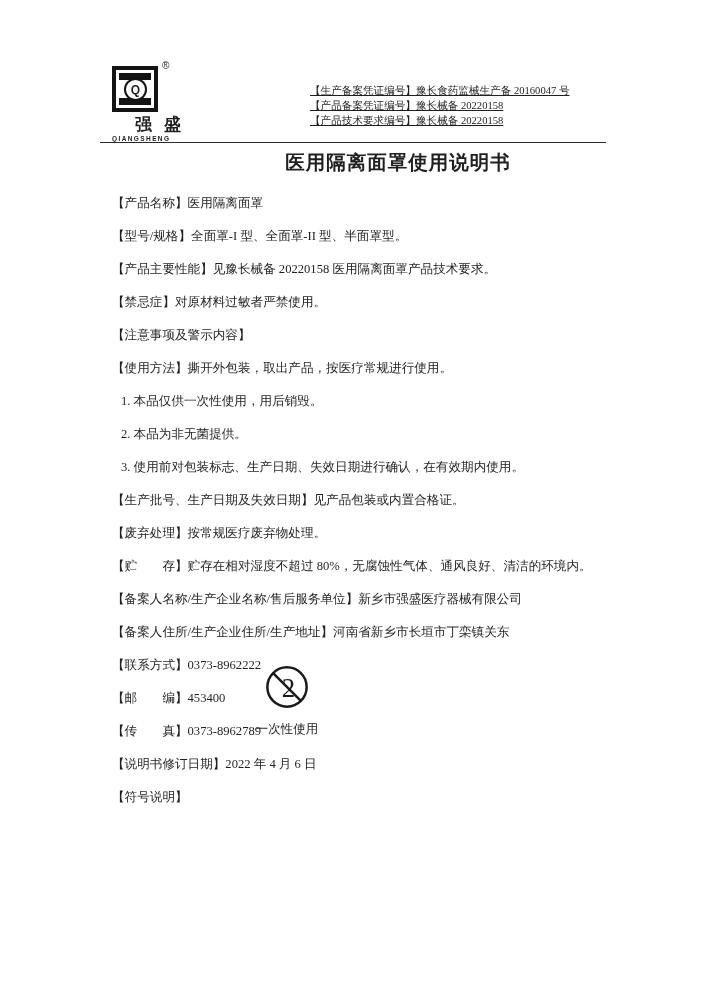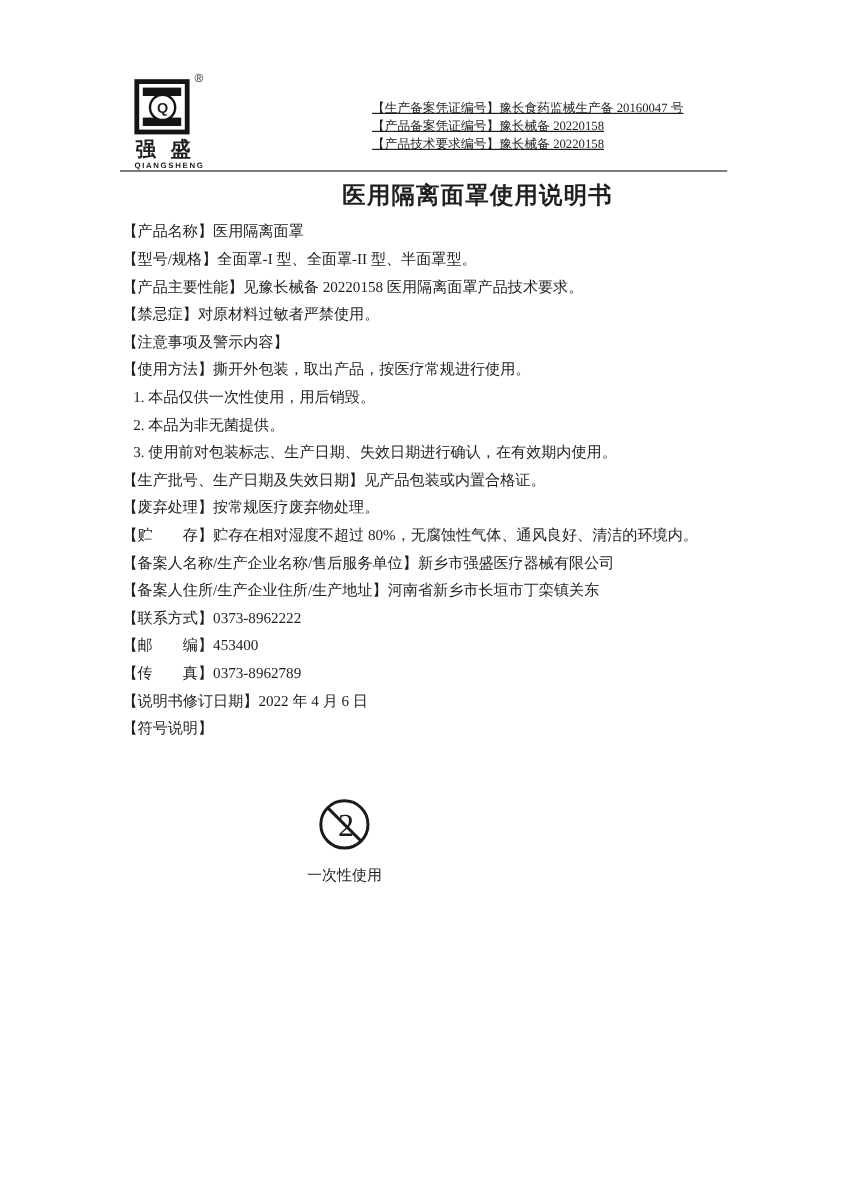--- a/index.html
+++ b/index.html
@@ -32,21 +32,21 @@
   }
   .logo-reg{
     position:absolute;left:50px;top:-4px;
     font-family:"Liberation Sans","DejaVu Sans",sans-serif;
     font-size:10px;
   }
   .logo-cn{
     margin-top:3px;width:54px;
     font-family:"Liberation Sans","DejaVu Sans",sans-serif;
     font-weight:bold;font-size:17px;line-height:19px;
-    letter-spacing:12px;white-space:nowrap;text-indent:1px;
+    letter-spacing:12px;white-space:nowrap;text-indent:1px;margin-left:22px;
   }
   .logo-en{
     margin-top:1px;width:70px;
     font-family:"Liberation Sans","DejaVu Sans",sans-serif;
     font-weight:bold;font-size:6.5px;letter-spacing:1.4px;white-space:nowrap;
   }
 
   
   .registrations{
     position:absolute;left:310px;top:84px;
@@ -58,21 +58,21 @@
   .doc-title{
     position:absolute;left:0;top:149px;width:706px;
     text-align:center;font-weight:bold;font-size:19.5px;letter-spacing:1px;padding-left:45px;
   }
 
   
   .doc-body{
     position:absolute;left:100px;top:181px;width:508px;
     font-size:12.6px;line-height:21px;text-align:justify;
   }
-  .doc-body p{margin:2px;}
+  .doc-body p{margin:12px;}
   .doc-body p.indent{padding-left:9px;}
 
   
   .figure{position:absolute;text-align:center;}
   .figure-single-use{left:241px;top:664px;width:92px;}
   .figure-caution{left:378px;top:662px;width:120px;}
   .figure svg{display:block;margin:0 auto;}
   .figure-label{margin-top:11px;font-size:12.5px;white-space:nowrap;}
 </style>
 </head>

